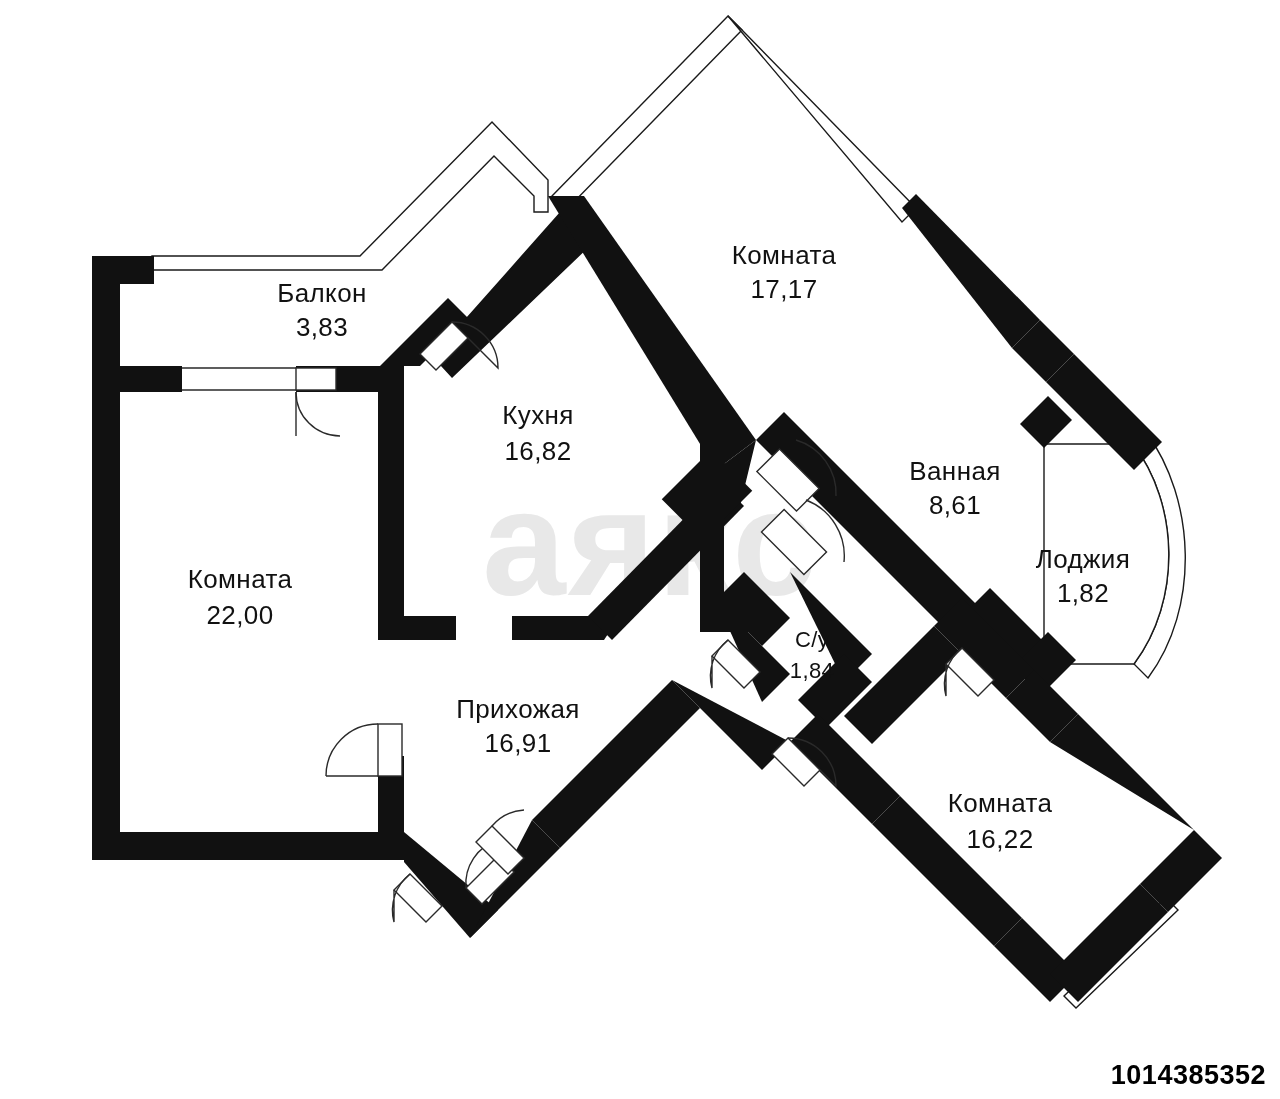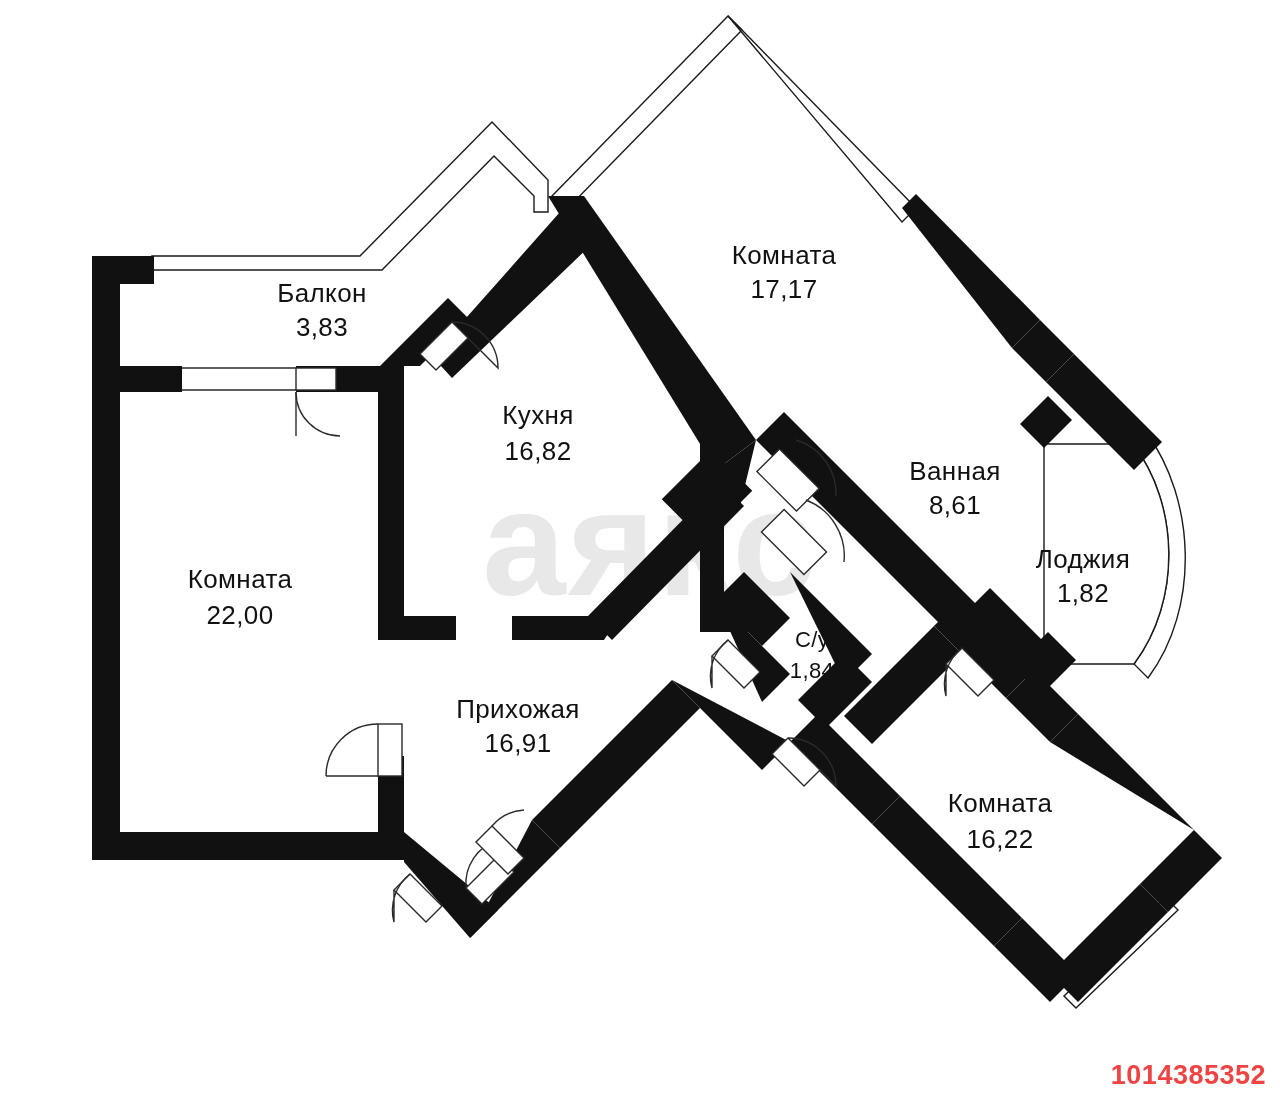--- a/index.html
+++ b/index.html
@@ -62,21 +62,21 @@
     text-anchor: middle;
     letter-spacing: 2px;
   }
   #listing-id {
     position: absolute;
     right: 8px;
     bottom: 6px;
     font-family: "Liberation Sans", sans-serif;
     font-size: 27px;
     font-weight: bold;
-    color: #ef4444;
+    color: #000000;
     background: #ffffff;
     padding: 2px 6px;
     letter-spacing: 0.5px;
   }
 </style>
 </head>
 <body>
 
 <div id="plan-root">
 

